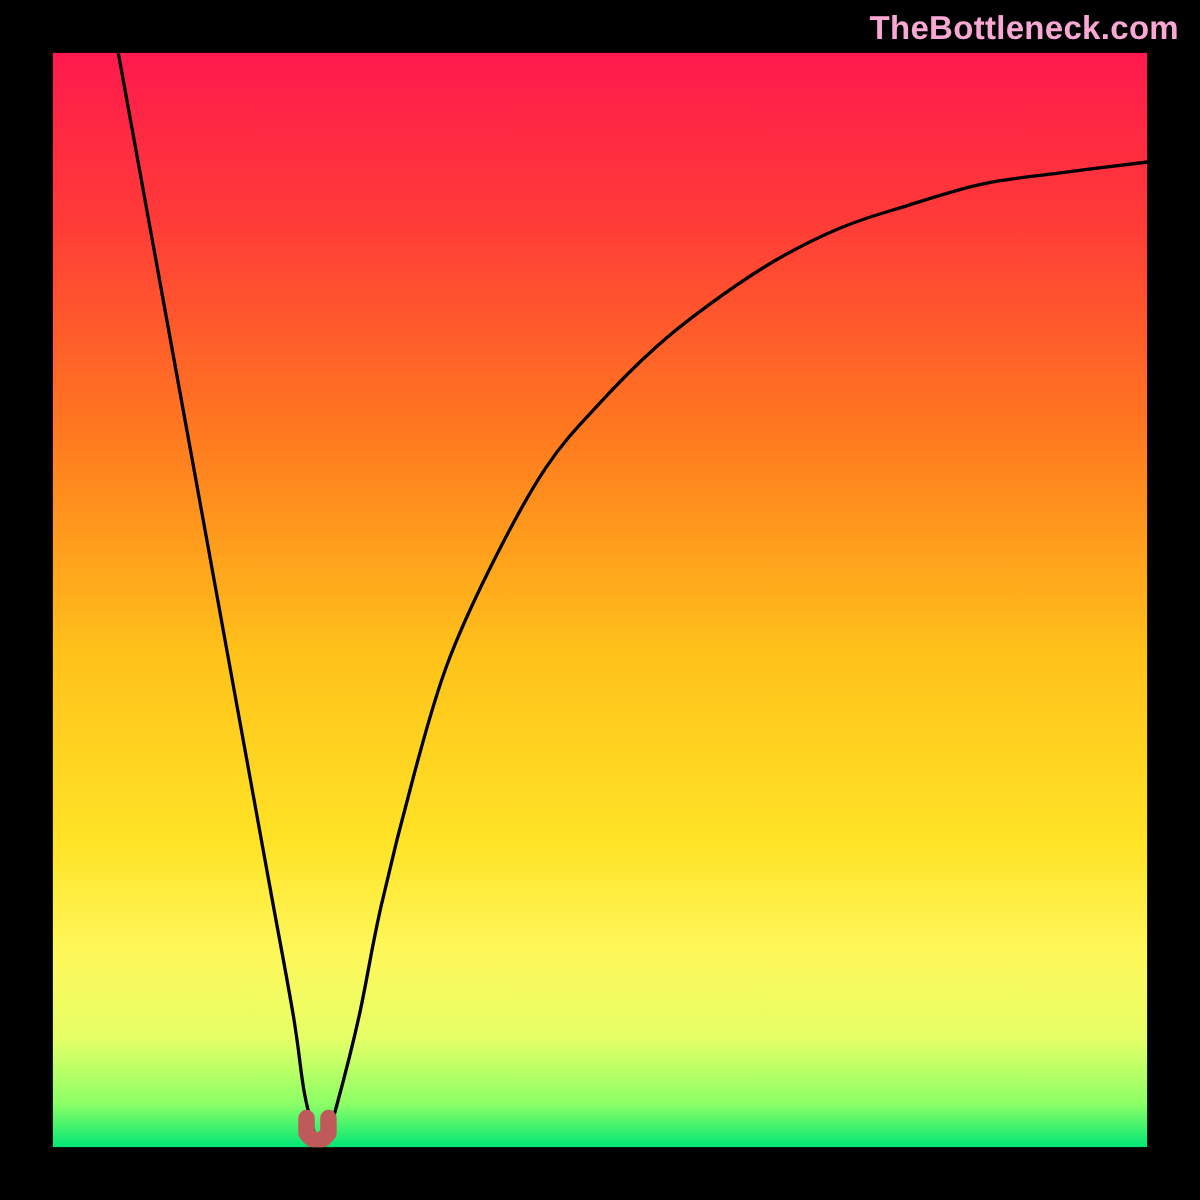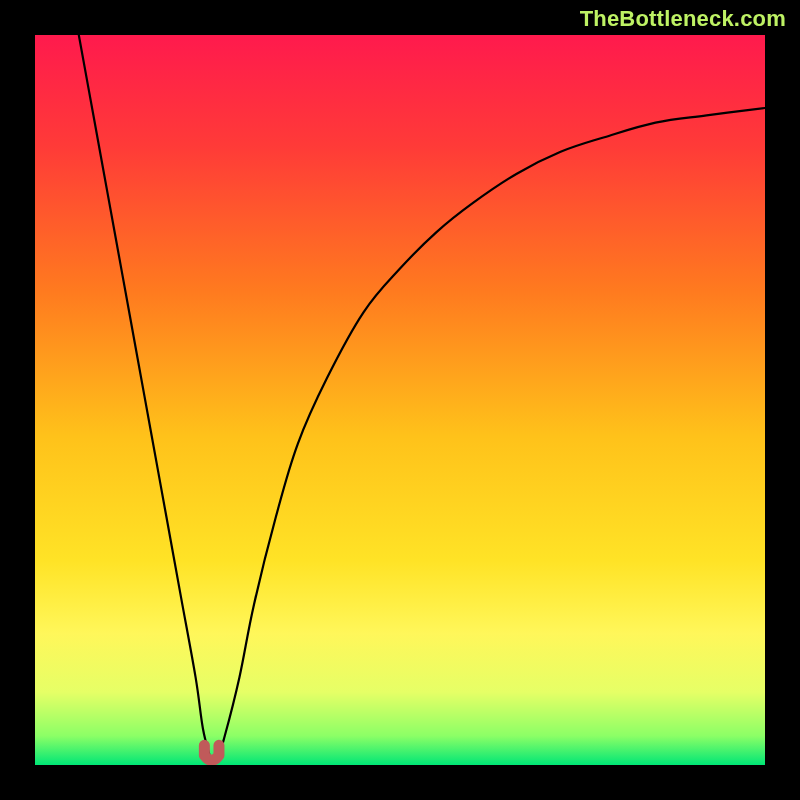--- a/index.html
+++ b/index.html
@@ -41,21 +41,21 @@
     height: 100%;
   }
   .watermark {
     position: absolute;
     top: 6px;
     right: 14px;
     font-family: Arial, Helvetica, sans-serif;
     font-size: 22px;
     font-weight: 600;
     letter-spacing: 0.2px;
-    color: #bef264;
+    color: #f9a8d4;
     user-select: none;
   }
 </style>
 </head>
 <body>
 
 <div class="frame">
 
   <div class="plot">
 

